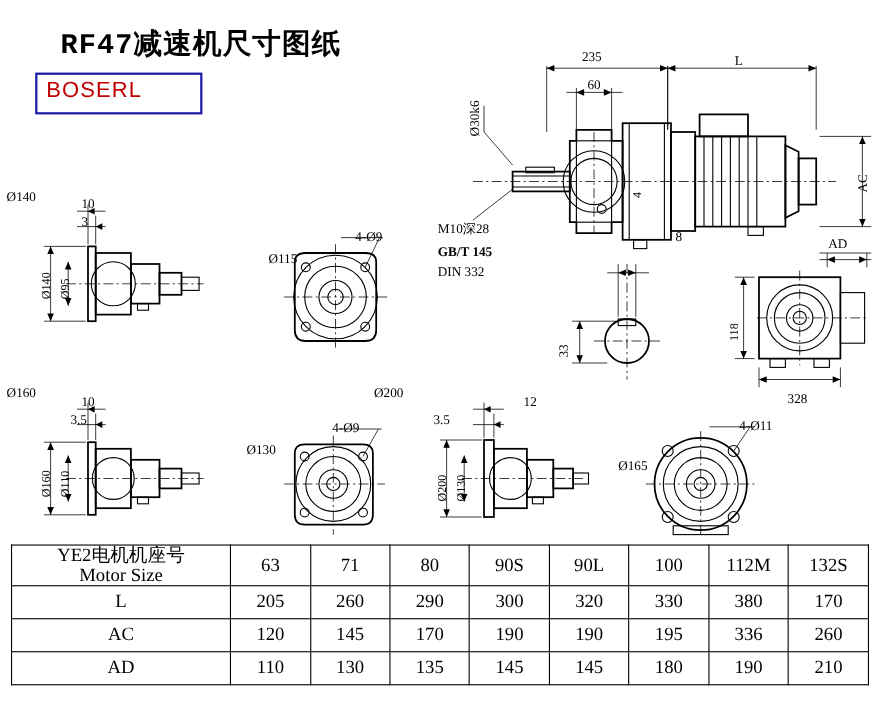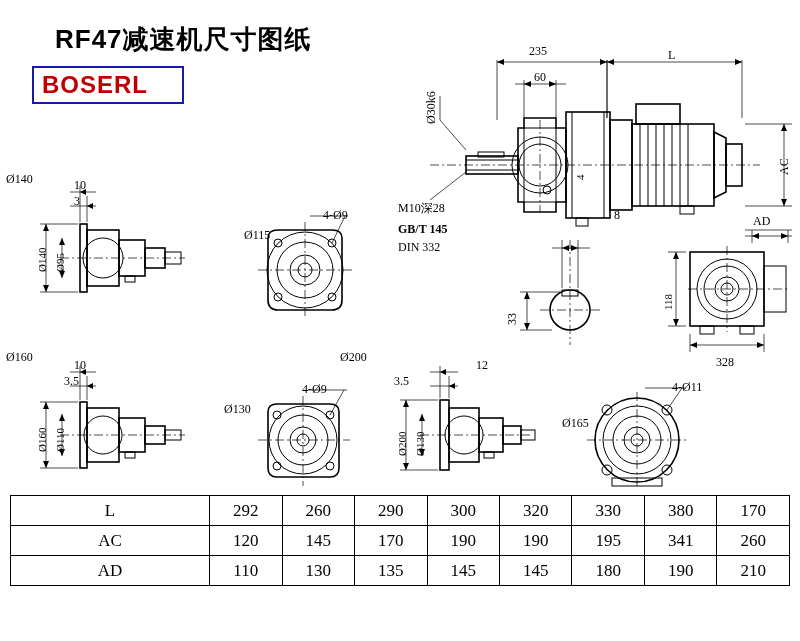--- a/index.html
+++ b/index.html
@@ -4,31 +4,31 @@
 <style>
   html,body{margin:0;padding:0;}
   body{
     width:800px;height:641px;background:#ffffff;
     font-family:"Liberation Serif", serif;
     color:#000;position:relative;overflow:hidden;
   }
   .page{position:absolute;left:0;top:0;width:800px;height:641px;}
   .title{
     position:absolute;left:55px;top:22px;
-    font-family:Liberation Sans, sans-serif;
+    font-family:Liberation Mono, monospace;
     font-size:26px;font-weight:bold;letter-spacing:1px;
   }
   .logo-box{
     position:absolute;left:32px;top:66px;width:148px;height:34px;
     border:2px solid #1a1aa8;background:#fff;
   }
   .logo-text{
     position:absolute;left:8px;top:3px;
     font-family:"Liberation Sans", sans-serif;
-    font-size:24px;font-weight:bold;color:#c00000;letter-spacing:1px;text-align:right;
+    font-size:20px;font-weight:normal;color:#c00000;letter-spacing:1px;text-align:right;
   }
   .lbl{position:absolute;font-family:"Liberation Serif", serif;font-size:12px;white-space:nowrap;}
   .rot90{transform:rotate(-90deg);transform-origin:0 0;}
   svg{position:absolute;left:0;top:0;overflow:visible;}
   .ln{stroke:#000;fill:none;stroke-width:1;}
   .ln-th{stroke:#000;fill:none;stroke-width:1.6;}
   .cl{stroke:#000;fill:none;stroke-width:0.7;stroke-dasharray:9 3 2 3;}
   .dim{stroke:#000;fill:none;stroke-width:0.7;}
   
   .tbl{
@@ -325,39 +325,53 @@
   <div class="lbl" style="left:436px;top:358px;margin-left:40px;">12</div>
   <div class="lbl" style="left:394px;top:374px;">3.5</div>
   <div class="lbl rot90" style="left:396px;top:456px;font-size:11px;">Ø200</div>
   <div class="lbl rot90" style="left:414px;top:456px;font-size:11px;">Ø130</div>
   <div class="lbl" style="left:672px;top:380px;">4-Ø11</div>
   <div class="lbl" style="left:562px;top:416px;">Ø165</div>
 
   <table class="tbl">
     <tbody>
       <tr>
+        <td class="rowlab head2" rowspan="1">
+          <div>YE2电机机座号</div>
+          <div>Motor Size</div>
+        </td>
+        <td class="c">63</td>
+        <td class="c">71</td>
+        <td class="c">80</td>
+        <td class="c">90S</td>
+        <td class="c">90L</td>
+        <td class="c">100</td>
+        <td class="c">112M</td>
+        <td class="c">132S</td>
+      </tr>
+      <tr>
         <td class="rowlab">L</td>
-        <td class="c">292</td>
+        <td class="c">205</td>
         <td class="c">260</td>
         <td class="c">290</td>
         <td class="c">300</td>
         <td class="c">320</td>
         <td class="c">330</td>
         <td class="c">380</td>
         <td class="c">170</td>
       </tr>
       <tr>
         <td class="rowlab">AC</td>
         <td class="c">120</td>
         <td class="c">145</td>
         <td class="c">170</td>
         <td class="c">190</td>
         <td class="c">190</td>
         <td class="c">195</td>
-        <td class="c">341</td>
+        <td class="c">336</td>
         <td class="c">260</td>
       </tr>
       <tr>
         <td class="rowlab">AD</td>
         <td class="c">110</td>
         <td class="c">130</td>
         <td class="c">135</td>
         <td class="c">145</td>
         <td class="c">145</td>
         <td class="c">180</td>

